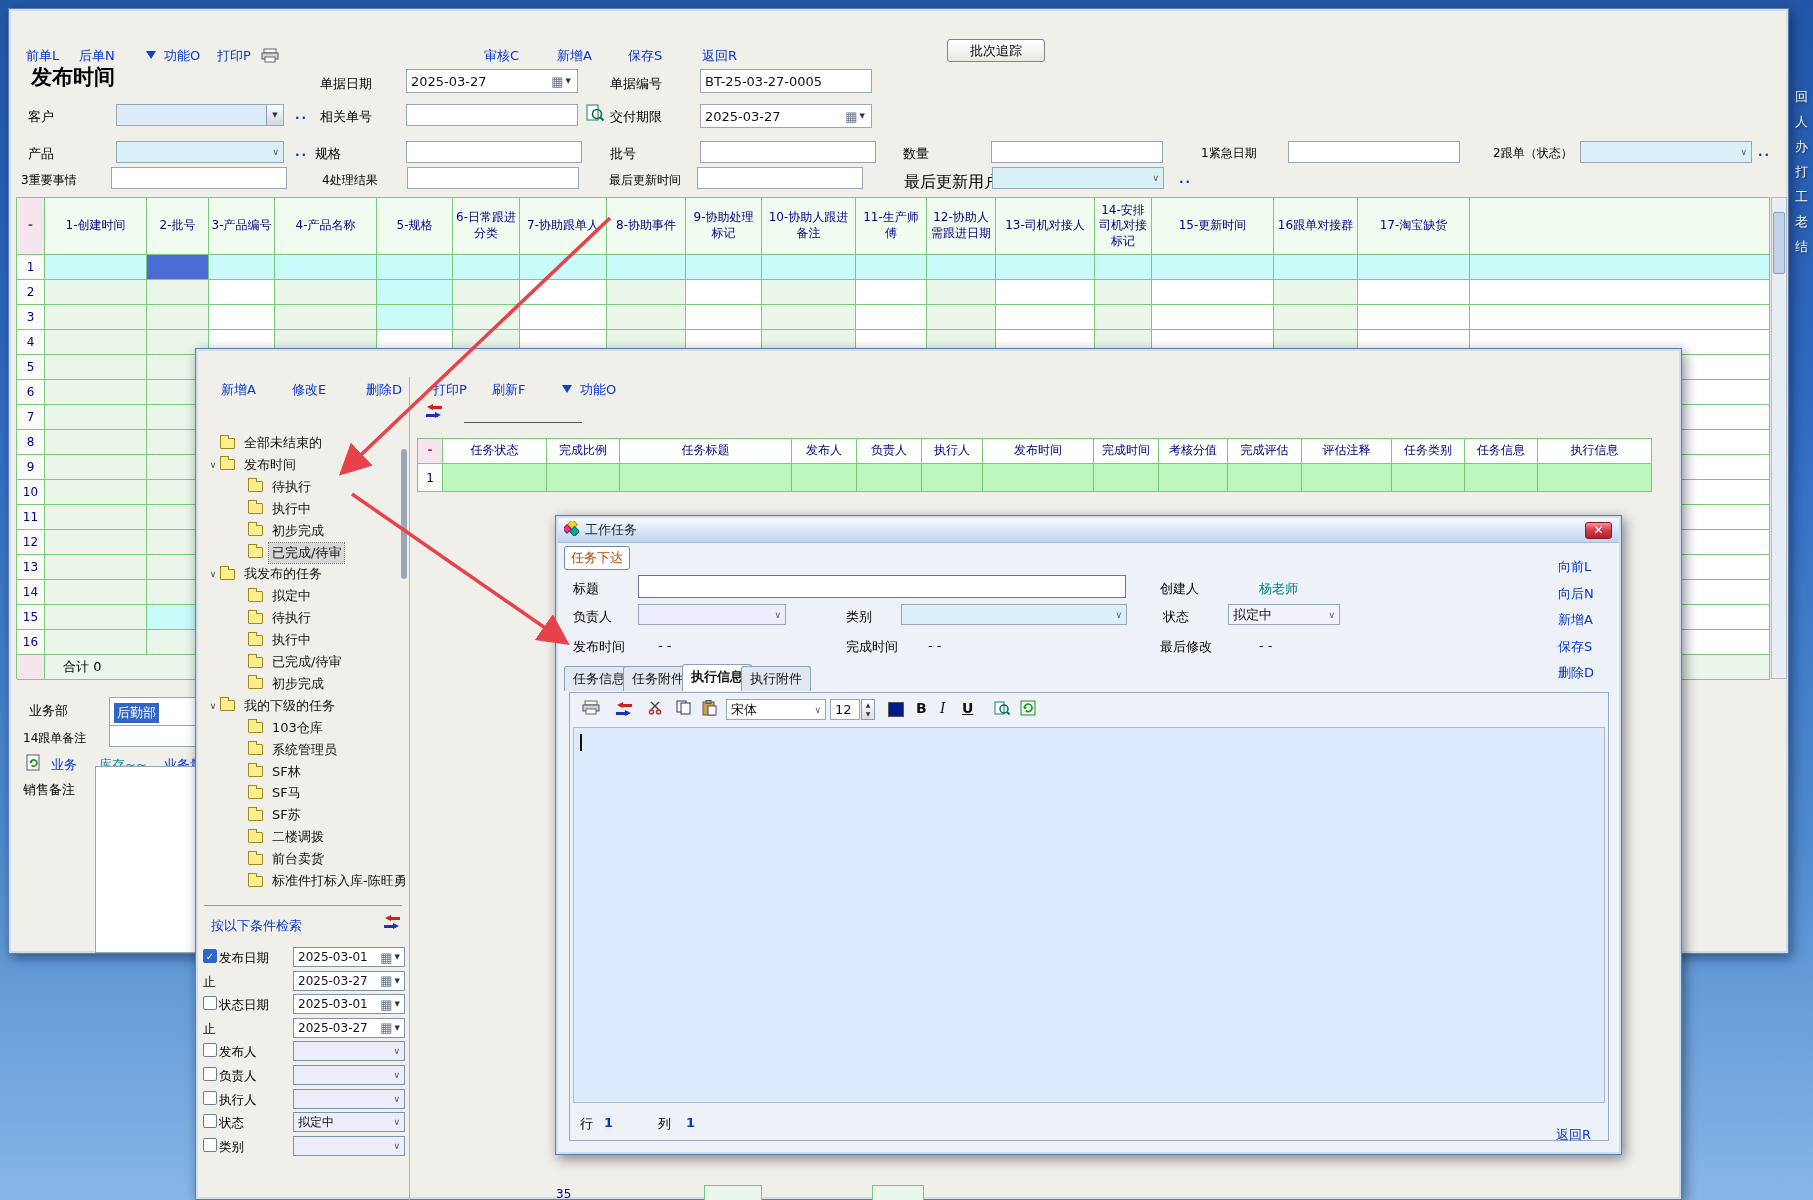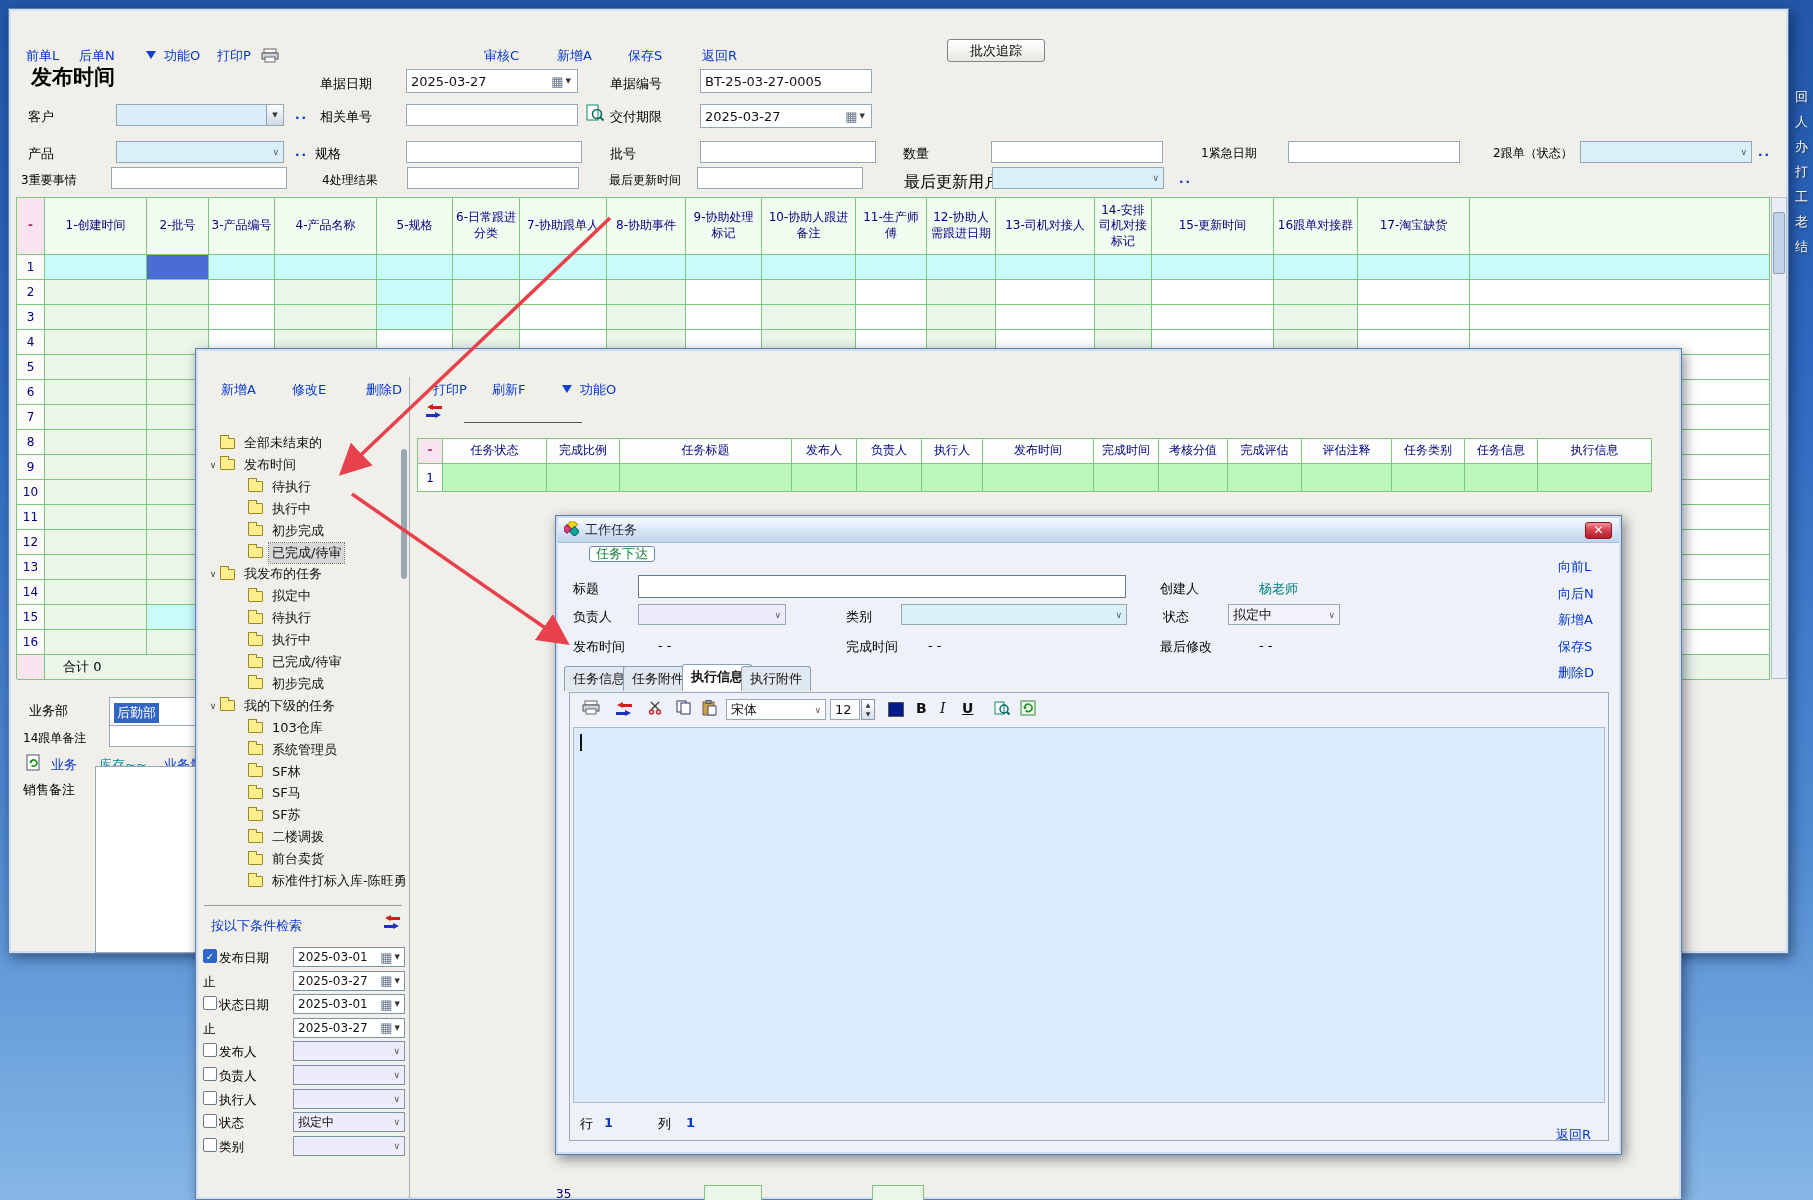--- a/index.html
+++ b/index.html
@@ -767,21 +767,21 @@
   <div class="win" style="left:555px;top:515px;width:1067px;height:640px;background:#eef2f8;z-index:4">
     <div class="titlebar">
       <span><svg width="15" height="15">
             <rect x="5" y="0" width="7" height="7" fill="#f2d51e" stroke="#b89b00" transform="rotate(45 8.5 3.5)"></rect>
             <rect x="0" y="5" width="6" height="6" fill="#e23a7a" stroke="#a01848" transform="rotate(45 3 8)"></rect>
             <rect x="7" y="7" width="7" height="7" fill="#16a0a0" stroke="#0a6a6a" transform="rotate(45 10.5 10.5)"></rect>
           </svg></span>
       <span class="wtitle t-active">工作任务</span>
       <span class="dclose">✕</span>
     </div>
-    <div class="btn3d" style="left:33px;top:30px;width:66px;height:16px;color:#15803d;background:#fff;border-color:#6a8ab8">任务下达</div>
+    <div class="btn3d" style="left:8px;top:30px;width:66px;height:24px;color:#c2410c;background:#fff;border-color:#6a8ab8">任务下达</div>
     <div id="dlg-nav">
         <span class="navlink" style="left: 1002px; top: 42px;">向前L</span>
         <span class="navlink" style="left: 1002px; top: 68.5px;">向后N</span>
         <span class="navlink" style="left: 1002px; top: 95px;">新增A</span>
         <span class="navlink" style="left: 1002px; top: 121.5px;">保存S</span>
         <span class="navlink" style="left: 1002px; top: 148px;">删除D</span>
       </div>
 
     <span class="lb" style="left:17px;top:64px">标题</span>
     <div class="in" style="left:82px;top:59px;width:488px;height:23px;border-color:#66788a"></div>

